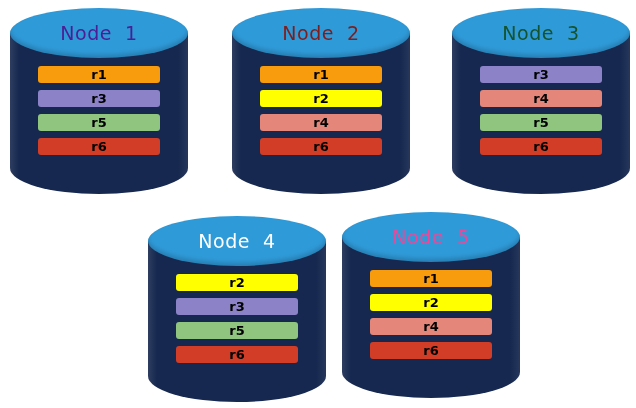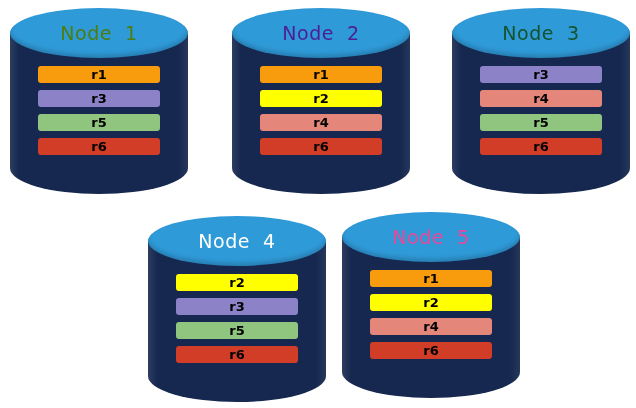--- a/index.html
+++ b/index.html
@@ -102,33 +102,33 @@
   .shard:last-child { margin-bottom: 0; }
 </style>
 </head>
 <body>
 
 <div id="diagram">
     <div class="node" style="left: 10px; top: 8px;">
       <div class="cyl-body" style="background: rgb(22, 40, 79);"></div>
       <div class="cyl-shade"></div>
       <div class="cyl-top" style="background: rgb(47, 154, 216);"></div>
-      <div class="node-label" style="color: #4d7c0f;">Node  1</div>
+      <div class="node-label" style="color: #4c1d95;">Node  1</div>
       <div class="shard-stack">
         <div class="shard" style="background: rgb(248, 155, 12); color: rgb(0, 0, 0);">r1</div>
         <div class="shard" style="background: rgb(140, 130, 200); color: rgb(0, 0, 0);">r3</div>
         <div class="shard" style="background: rgb(143, 197, 127); color: rgb(0, 0, 0);">r5</div>
         <div class="shard" style="background: rgb(209, 61, 38); color: rgb(0, 0, 0);">r6</div>
       </div>
     </div>
     <div class="node" style="left: 232px; top: 8px;">
       <div class="cyl-body" style="background: rgb(22, 40, 79);"></div>
       <div class="cyl-shade"></div>
       <div class="cyl-top" style="background: rgb(47, 154, 216);"></div>
-      <div class="node-label" style="color: #4c1d95;">Node  2</div>
+      <div class="node-label" style="color: #7f1d1d;">Node  2</div>
       <div class="shard-stack">
         <div class="shard" style="background: rgb(248, 155, 12); color: rgb(0, 0, 0);">r1</div>
         <div class="shard" style="background: rgb(255, 255, 0); color: rgb(0, 0, 0);">r2</div>
         <div class="shard" style="background: rgb(228, 135, 122); color: rgb(0, 0, 0);">r4</div>
         <div class="shard" style="background: rgb(209, 61, 38); color: rgb(0, 0, 0);">r6</div>
       </div>
     </div>
     <div class="node" style="left: 452px; top: 8px;">
       <div class="cyl-body" style="background: rgb(22, 40, 79);"></div>
       <div class="cyl-shade"></div>

